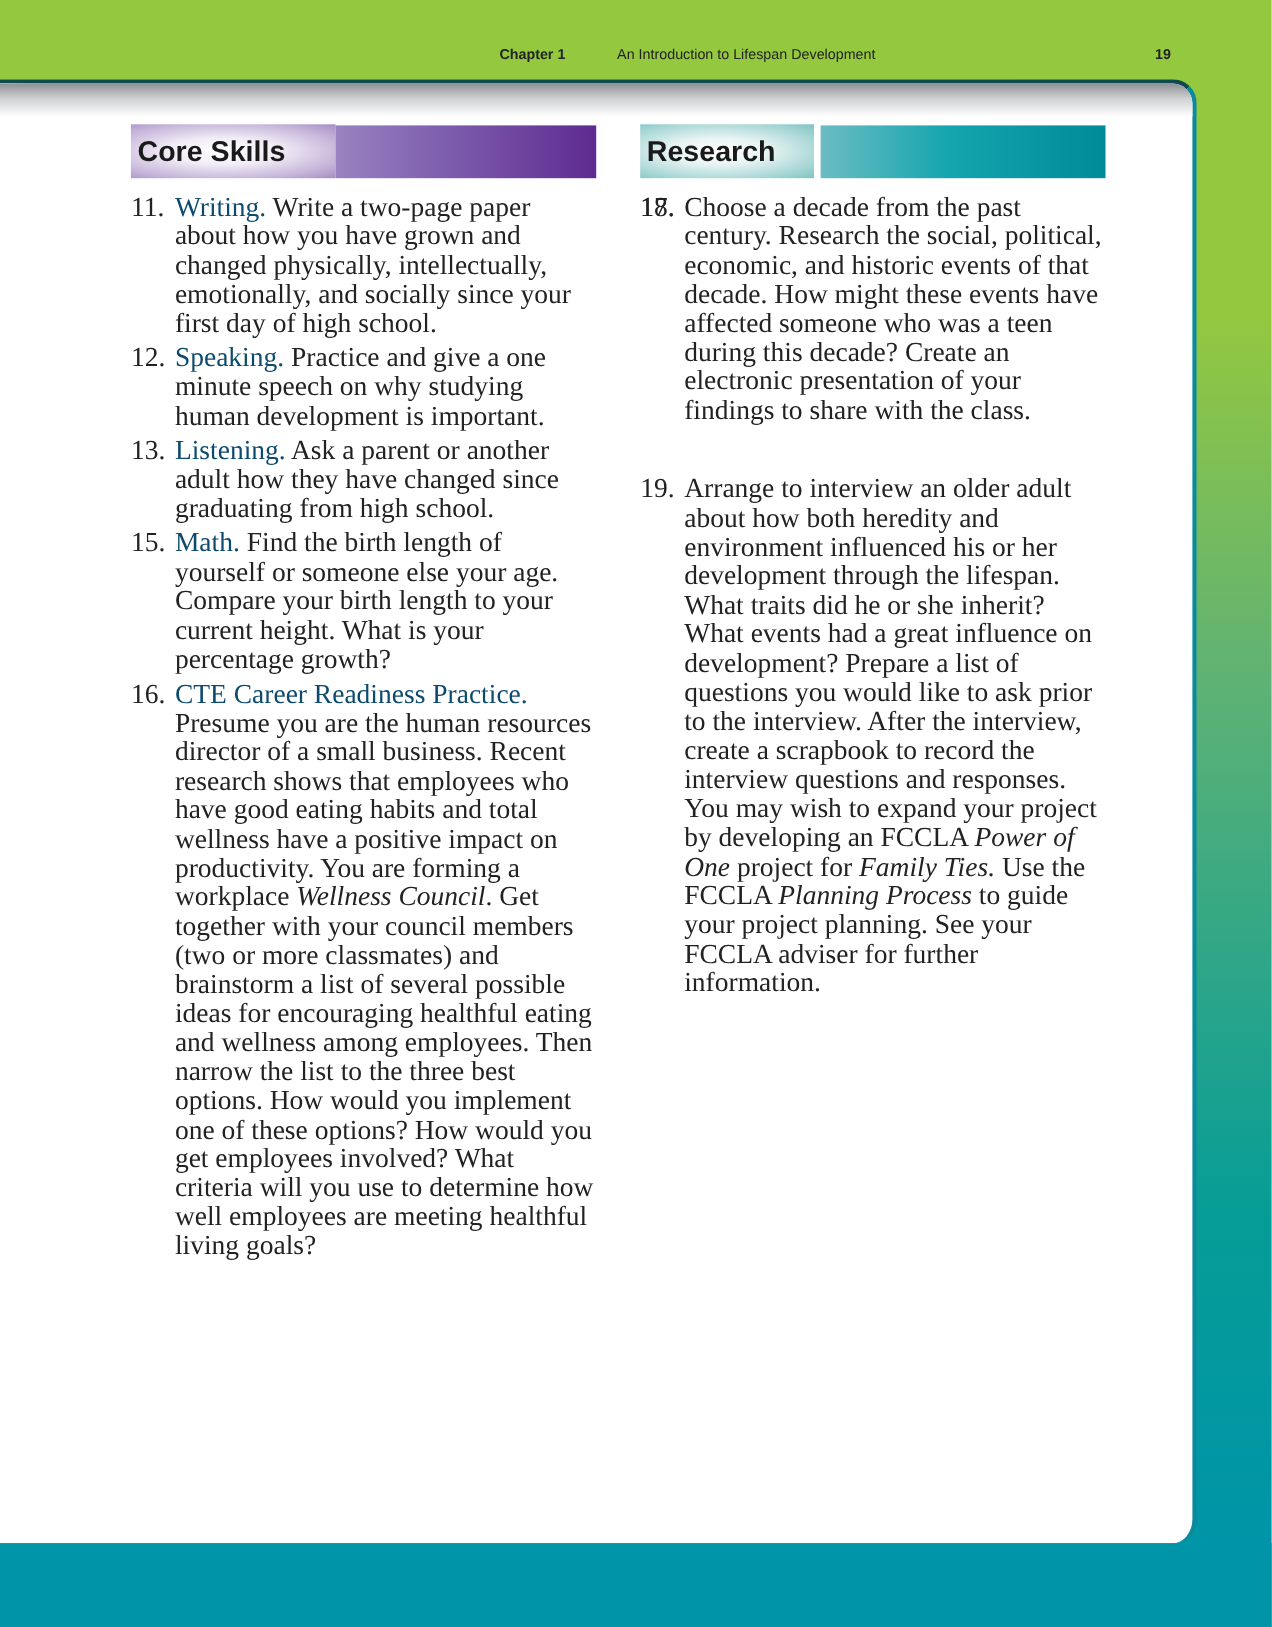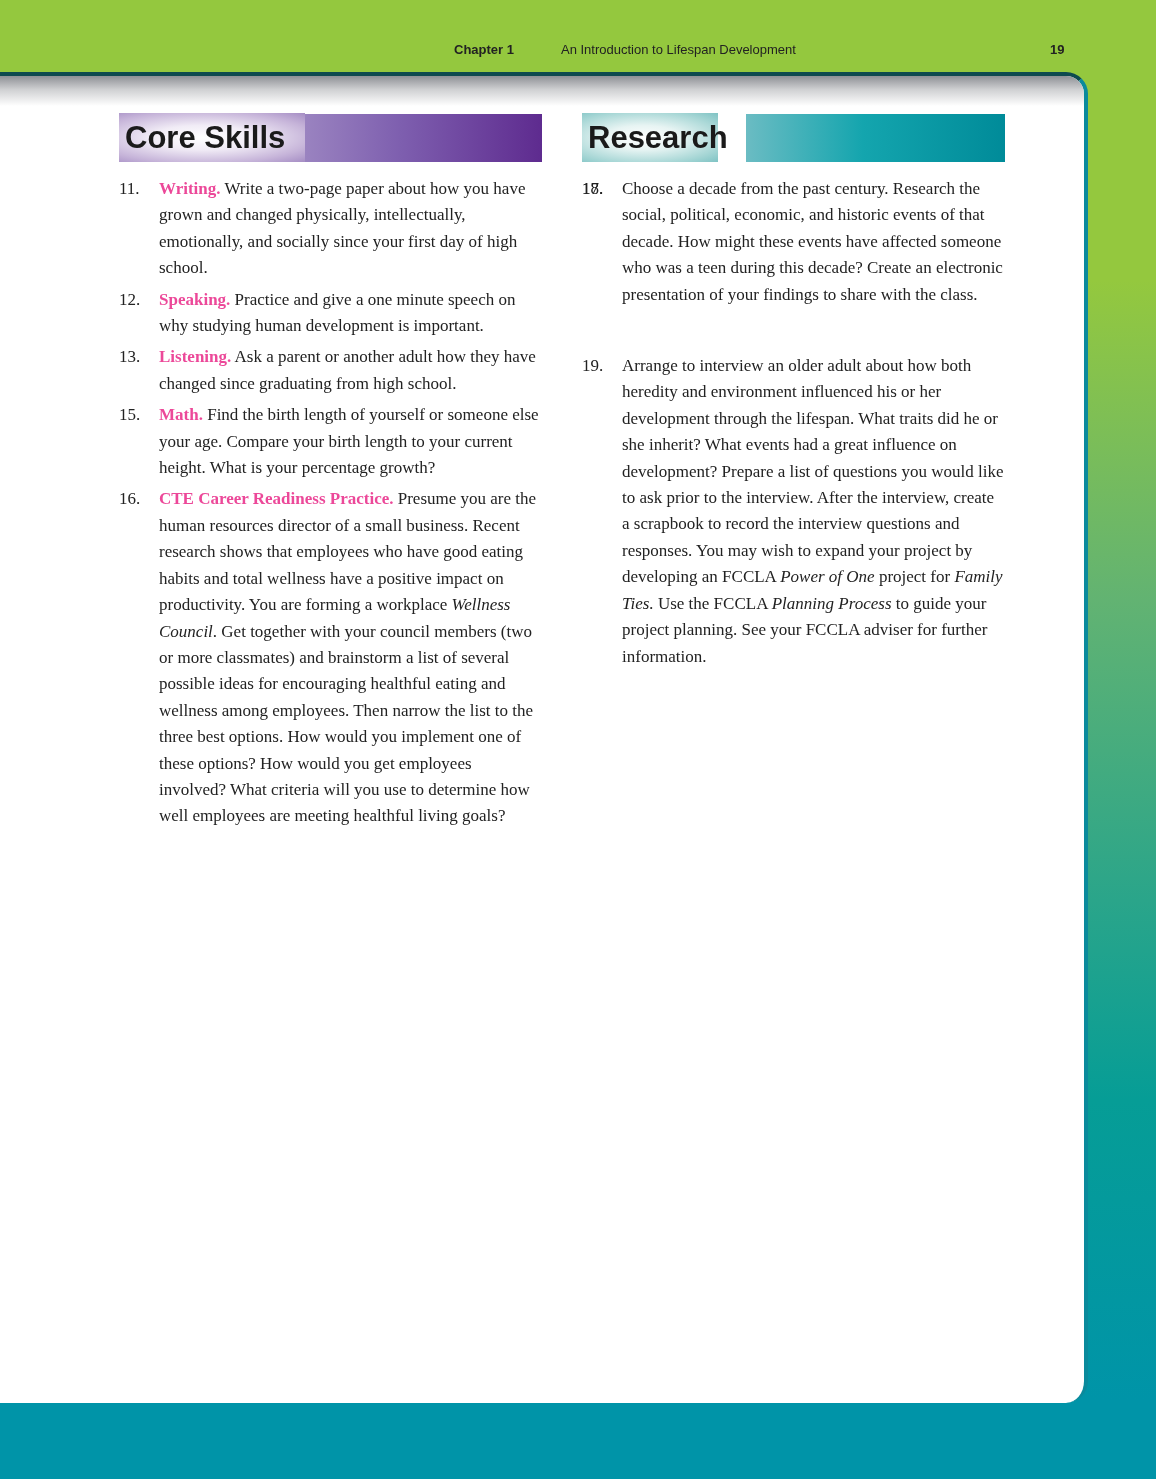--- a/index.html
+++ b/index.html
@@ -37,41 +37,41 @@
   .column { position: absolute; top: 113px; }
   .col-left { left: 119px; width: 423px; }
   .col-right { left: 582px; width: 423px; }
 
   .section-header {
     position: relative; height: 49px; margin-bottom: 14px;
   }
   .section-header .label-box {
     position: absolute; left: 0; top: 0; height: 49px;
     display: flex; align-items: center; padding-left: 6px; padding-right: 14px;
-    font-family: "Liberation Sans", sans-serif; font-weight: bold; font-size: 31px; color: #1a1a1a;
+    font-family: "Liberation Sans", sans-serif; font-weight: bold; font-size: 26px; color: #1a1a1a;
     box-sizing: border-box;
   }
   .section-header .bar { position: absolute; top: 1px; height: 48px; right: 0; }
 
   .hdr-core .label-box { width: 186px; background: radial-gradient(ellipse at 45% 50%, #ffffff 0%, #f1ecf6 35%, #c6b4d9 75%, #a58dc4 100%); }
   .hdr-core .bar { left: 186px; background: linear-gradient(to right, #9a83c0 0%, #7e5faf 40%, #5e2b8f 100%); }
 
-  .hdr-research .label-box { width: 136px; background: radial-gradient(ellipse at 45% 50%, #ffffff 0%, #e7f4f3 35%, #a8d7d6 75%, #7fc3c4 100%); }
+  .hdr-research .label-box { width: 158px; background: radial-gradient(ellipse at 45% 50%, #ffffff 0%, #e7f4f3 35%, #a8d7d6 75%, #7fc3c4 100%); }
   .hdr-research .bar { left: 164px; background: linear-gradient(to right, #6bbcc3 0%, #14a5ae 45%, #008b99 100%); }
 
   .hdr-event .label-box { width: 184px; background: radial-gradient(ellipse at 45% 50%, #ffffff 0%, #fff4d0 35%, #fbd77a 75%, #f6bb42 100%); }
   .hdr-event .bar { left: 187px; background: linear-gradient(to right, #f9a634 0%, #f58a22 50%, #f47f20 100%); }
 
   ol.activities { list-style: none; margin: 0; padding: 0; }
   ol.activities li {
-    position: relative; padding-left: 40px; font-size: 17px; line-height: 26.4px; color: #222;
+    position: relative; padding-left: 40px; font-size: 25px; line-height: 26.4px; color: #222;
     margin-bottom: 5px;
   }
   ol.activities li .num { position: absolute; left: 0; top: 0; }
-  .kw { color: #ec4899; font-weight: bold; }
+  .kw { color: #0c4a6e; font-weight: normal; }
   .it { font-style: italic; }
   .col-right .section-gap { height: 40px; }
 </style>
 </head>
 <body>
 
 <div class="running-head">
   <span class="chapter-label">Chapter 1</span>
   <span class="chapter-title">An Introduction to Lifespan Development</span>
   <span class="page-number">19</span>

